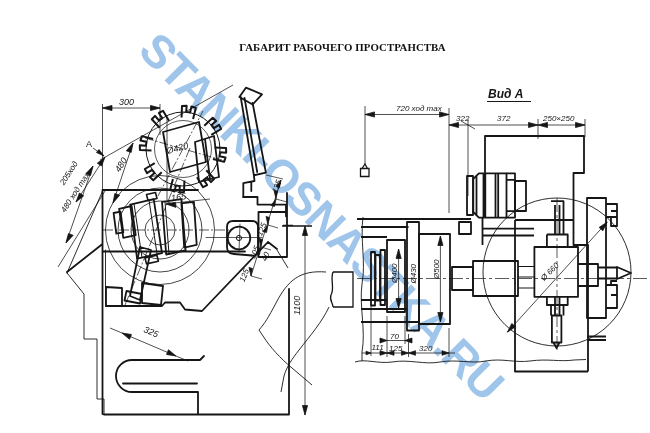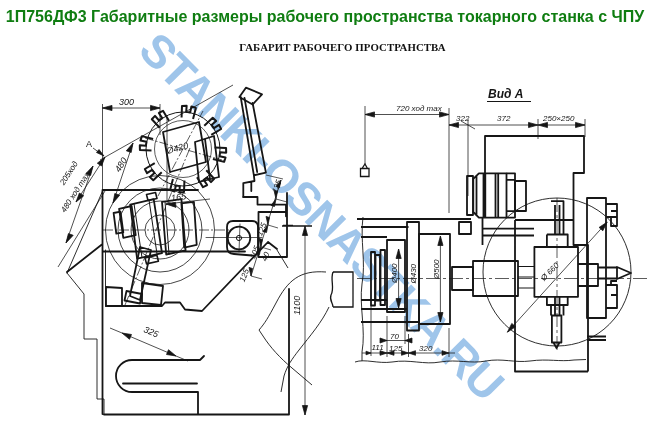--- a/index.html
+++ b/index.html
@@ -8,21 +8,20 @@
 .subtitle{position:absolute;left:0;top:41px;width:685px;text-align:center;color:#111;font-family:"Liberation Serif",serif;font-weight:bold;font-size:10.8px;letter-spacing:0.1px}
 svg{position:absolute;left:0;top:0}
 text{font-family:"Liberation Sans",sans-serif}
 .d{font-style:italic;font-size:9px;fill:#161616}
 .d8{font-style:italic;font-size:8px;fill:#161616}
 </style>
 </head>
 <body>
 <div class="page">
 
-<div class="title">1П756ДФ3 Габаритные размеры рабочего пространства токарного станка с ЧПУ</div>
 
 <div class="subtitle">ГАБАРИТ РАБОЧЕГО ПРОСТРАНСТВА</div>
 <svg width="650" height="433" viewBox="0 0 650 433">
 
 <text x="136.5" y="52" transform="rotate(45.3 136.5 52)" font-size="46" letter-spacing="-1.5" font-weight="bold" fill="#9fc5ea" font-family="Liberation Sans, sans-serif">STANKI-OSNASTKA.RU</text>
 
 <g stroke="#161616" fill="none" stroke-width="1.8" stroke-linejoin="round" stroke-linecap="round">
 
 <path d="M102.5,190 L102.5,414 M104,414.5 L289,414.5 M289,414.5 L289,289 M102.5,190 L198,190 M102.5,244 L67,272"></path>
 <path d="M103,190 L67,273 M67,273 L84,294 L84,339 L97,339 L97,399 L104,399 L104,414 M105.5,250 L105.5,306" stroke-width="0.9"></path>

